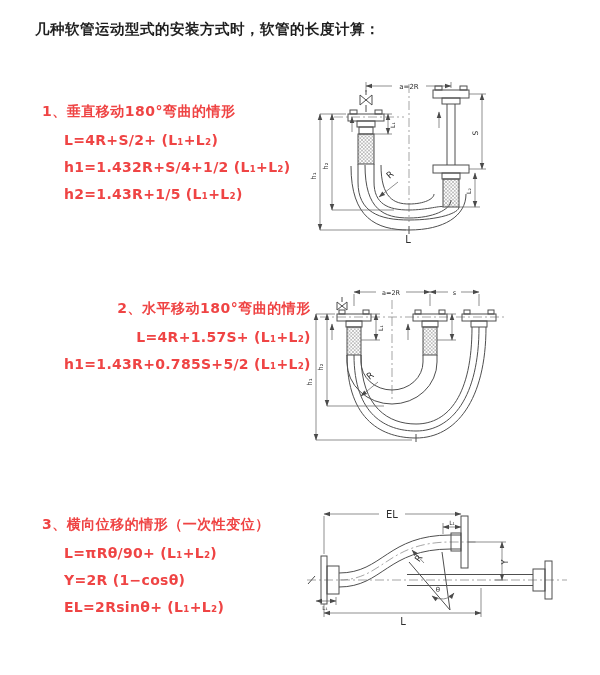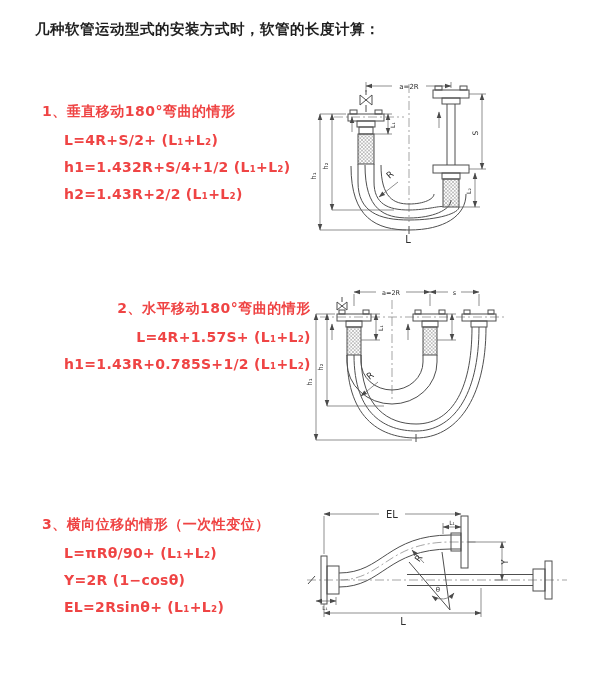--- a/index.html
+++ b/index.html
@@ -31,21 +31,21 @@
 <body>
 
 <div class="page">
 
   <div class="title">几种软管运动型式的安装方式时，软管的长度计算：</div>
 
   <section class="sec" id="s1">
     <div class="heading">1、垂直移动180°弯曲的情形</div>
     <div class="formula">L=4R+S/2+ (L₁+L₂)</div>
     <div class="formula">h1=1.432R+S/4+1/2 (L₁+L₂)</div>
-    <div class="formula">h2=1.43R+2/2 (L₁+L₂)</div>
+    <div class="formula">h2=1.43R+1/5 (L₁+L₂)</div>
   </section>
 
   <svg id="d1" class="diagram" width="280" height="180" viewBox="0 0 280 180">
     <defs>
       <marker id="ar" viewBox="0 0 10 10" refX="8.5" refY="5" markerWidth="8" markerHeight="8" orient="auto-start-reverse" markerUnits="userSpaceOnUse">
         <path d="M1 2.2 L9 5 L1 7.8 Z" fill="#4a4a4a"></path>
       </marker>
       <pattern id="ht" width="3.5" height="3.5" patternUnits="userSpaceOnUse">
         <path d="M0 0 L3.5 3.5 M3.5 0 L0 3.5" stroke="#8a8a8a" stroke-width="0.5"></path>
       </pattern>
@@ -111,21 +111,21 @@
     <text x="172" y="63" font-size="7.5" text-anchor="middle" transform="rotate(-90 172 63)">S</text>
     <line class="dim" x1="169" y1="103" x2="169" y2="137" marker-start="url(#ar)" marker-end="url(#ar)"></line>
     <text x="165" y="121" font-size="6" text-anchor="middle" transform="rotate(-90 165 121)">L₂</text>
 
     <text x="102" y="173" font-size="10" text-anchor="middle">L</text>
   </svg>
 
   <section class="sec" id="s2">
     <div class="heading">2、水平移动180°弯曲的情形</div>
     <div class="formula">L=4R+1.57S+ (L₁+L₂)</div>
-    <div class="formula">h1=1.43R+0.785S+1/2 (L₁+L₂)</div>
+    <div class="formula">h1=1.43R+0.785S+5/2 (L₁+L₂)</div>
   </section>
 
   <svg id="d2" class="diagram" width="290" height="172" viewBox="0 0 290 172">
 
     <path class="cl" d="M16 35 H200"></path>
     <path class="cl" d="M88 18 V118"></path>
 
     <path class="dim" d="M50 12 V24 M126 12 V24 M175 12 V24"></path>
     <line class="dim" x1="50" y1="10" x2="72" y2="10" marker-start="url(#ar)"></line>
     <line class="dim" x1="102" y1="10" x2="126" y2="10" marker-end="url(#ar)"></line>

